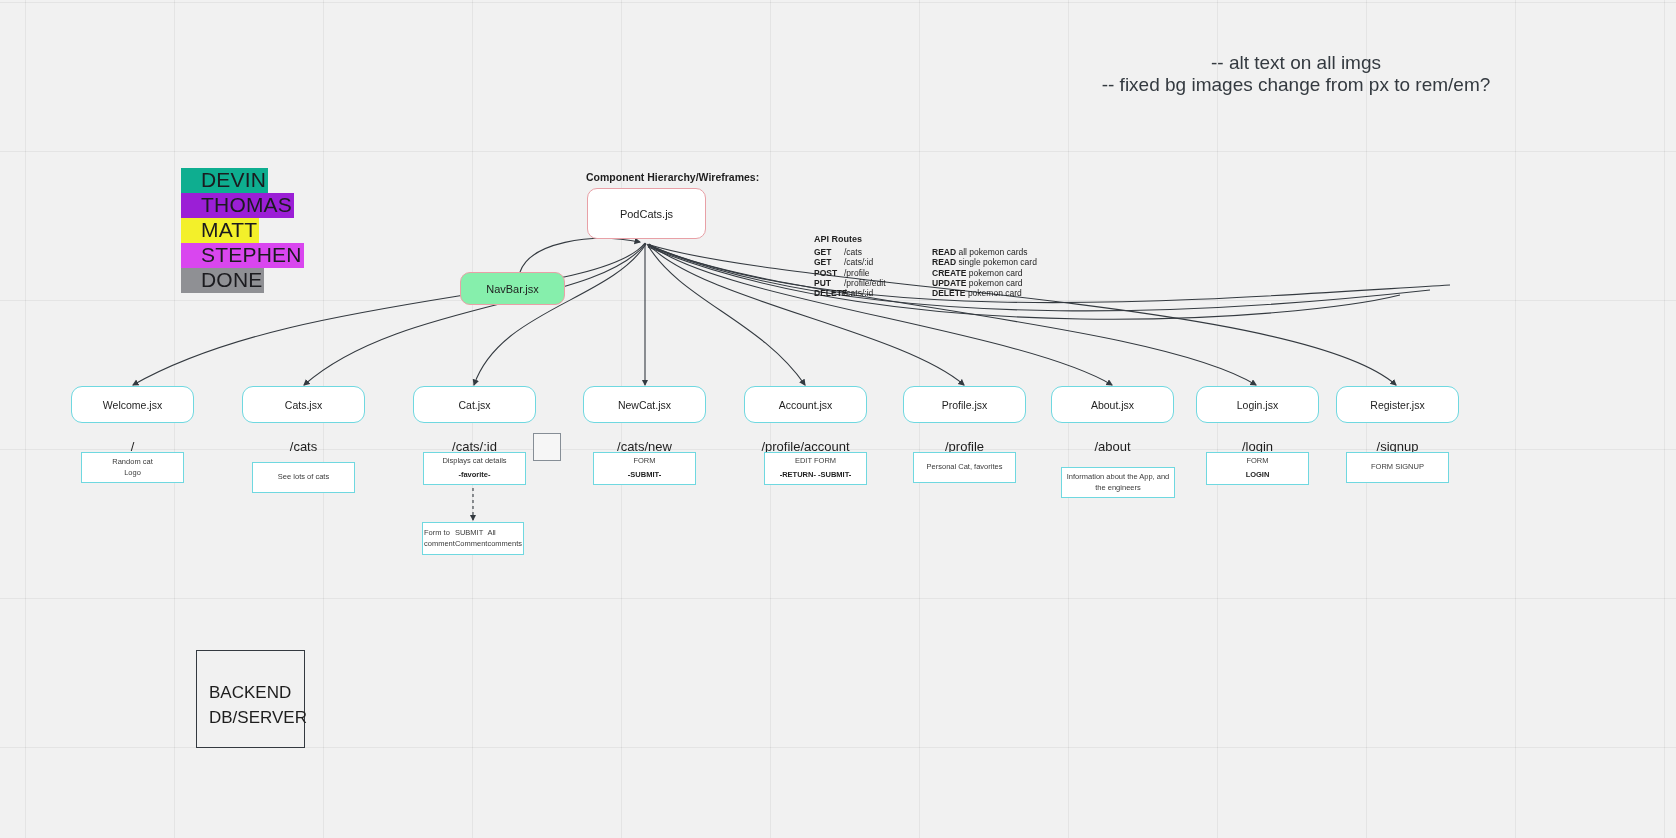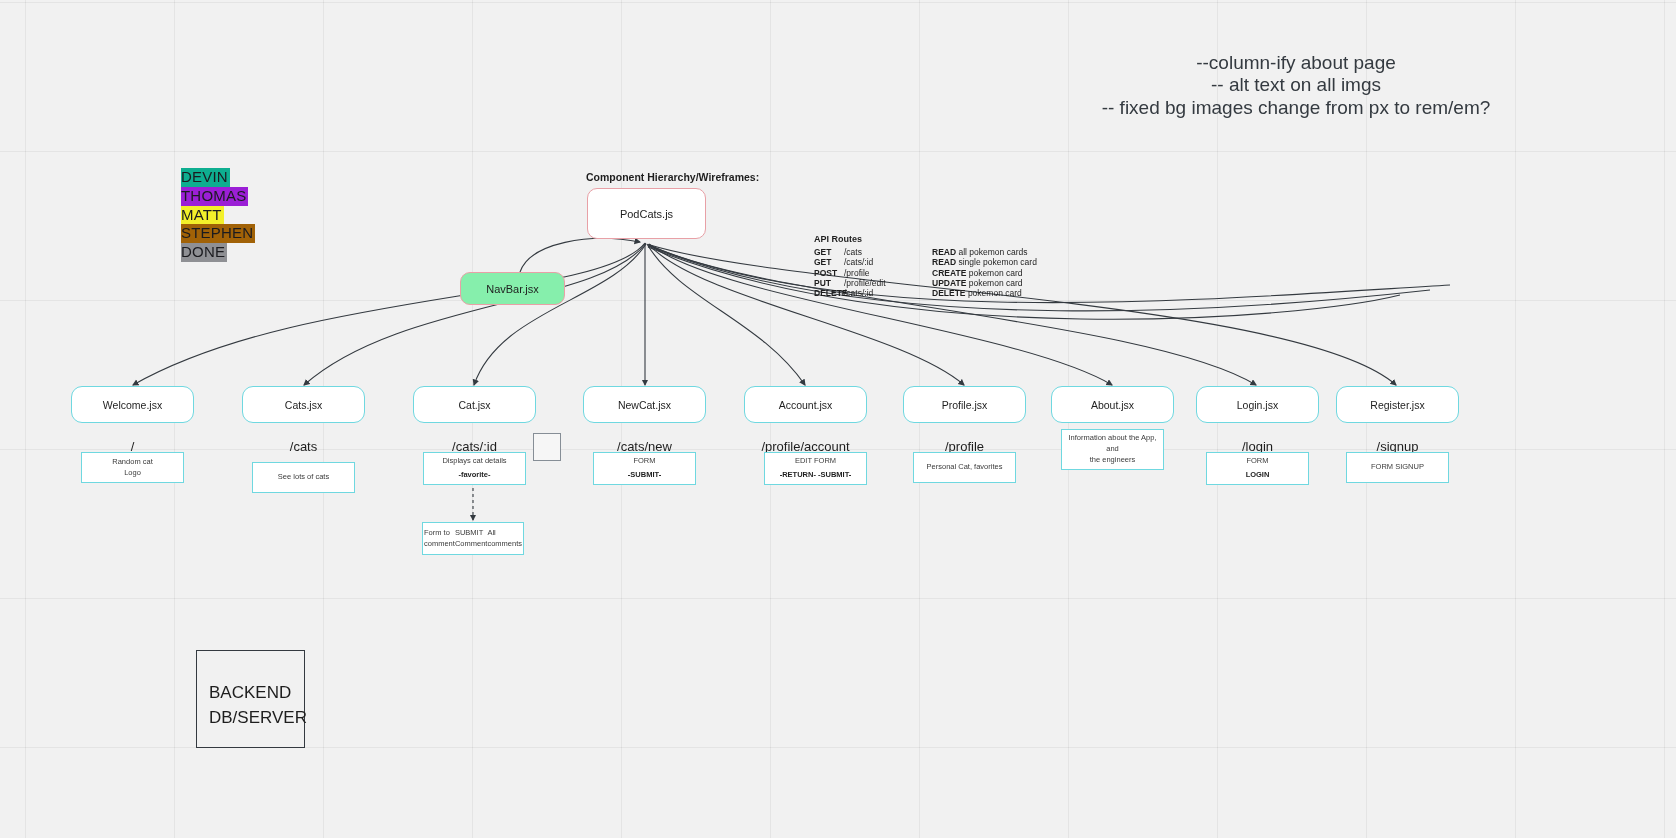--- a/index.html
+++ b/index.html
@@ -35,24 +35,24 @@
     color:#343a40;
     font-size:19px;
     line-height:1.18;
   }
   .todo-notes div{white-space:nowrap;}
 
   
   .names{position:absolute;left:181px;top:168px;}
   .name-tag{
     display:block;
-    font-size:15px;
+    font-size:21px;
     line-height:1.05;
     color:#1b1b1f;
-    padding:1px 2px 2px 0;
+    padding:1px 2px 2px 20px;
     width:max-content;
     letter-spacing:0.2px;
   }
 
   
   .caption{
     position:absolute;
     font-size:10.5px;
     font-weight:bold;
     color:#1e1e1e;
@@ -194,30 +194,29 @@
 
       <path d="M648,245 C850,330 1200,300 1450,285"></path>
       <path d="M648,246 C880,340 1250,310 1430,290"></path>
       <path d="M648,247 C900,350 1300,320 1400,295"></path>
 
       <path d="M473,482 L473,520" stroke-dasharray="3,3" marker-end="url(#arrow)"></path>
     </g>
   </svg>
 
   <div class="todo-notes">
-    <div>--column-ify about page</div>
     <div>-- alt text on all imgs</div>
     <div>-- fixed bg images change from px to rem/em?</div>
   </div>
 
   <div class="names" id="names-host">
       <span class="name-tag" style="background: rgb(14, 174, 144);">DEVIN</span>
       <span class="name-tag" style="background: rgb(155, 31, 214);">THOMAS</span>
       <span class="name-tag" style="background: rgb(243, 240, 42);">MATT</span>
-      <span class="name-tag" style="background: #a16207;">STEPHEN</span>
+      <span class="name-tag" style="background: #d946ef;">STEPHEN</span>
       <span class="name-tag" style="background: rgb(143, 144, 148); color: rgb(27, 27, 31);">DONE</span>
     </div>
 
   <div class="caption" id="hierarchy-caption">Component Hierarchy/Wireframes:</div>
 
   <div class="root-node">PodCats.js</div>
 
   <div class="navbar-node">NavBar.jsx</div>
 
   <div class="api-block">
@@ -295,21 +294,21 @@
         <div class="comp-box">Profile.jsx</div>
         <div class="comp-route">/profile</div>
       </div>
       <div class="comp comp-desc" style="left: 913px; top: 447px; width: 103px;">
         <div>Personal Cat, favorites</div>
       </div>
       <div class="comp" style="left: 1051px; top: 386px; width: 123px;">
         <div class="comp-box">About.jsx</div>
         <div class="comp-route">/about</div>
       </div>
-      <div class="comp comp-desc" style="left: 1061px; top: 424px; width: 103px;">
+      <div class="comp comp-desc" style="left: 1061px; top: 462px; width: 114px;">
         <div>Information about the App, and</div>
         <div>the engineers</div>
       </div>
       <div class="comp" style="left: 1196px; top: 386px; width: 123px;">
         <div class="comp-box">Login.jsx</div>
         <div class="comp-route">/login</div>
       </div>
       <div class="comp comp-desc" style="left: 1206px; top: 447px; width: 103px;">
         <div>FORM</div>
         <b style="margin-top: 3px;">LOGIN</b>

